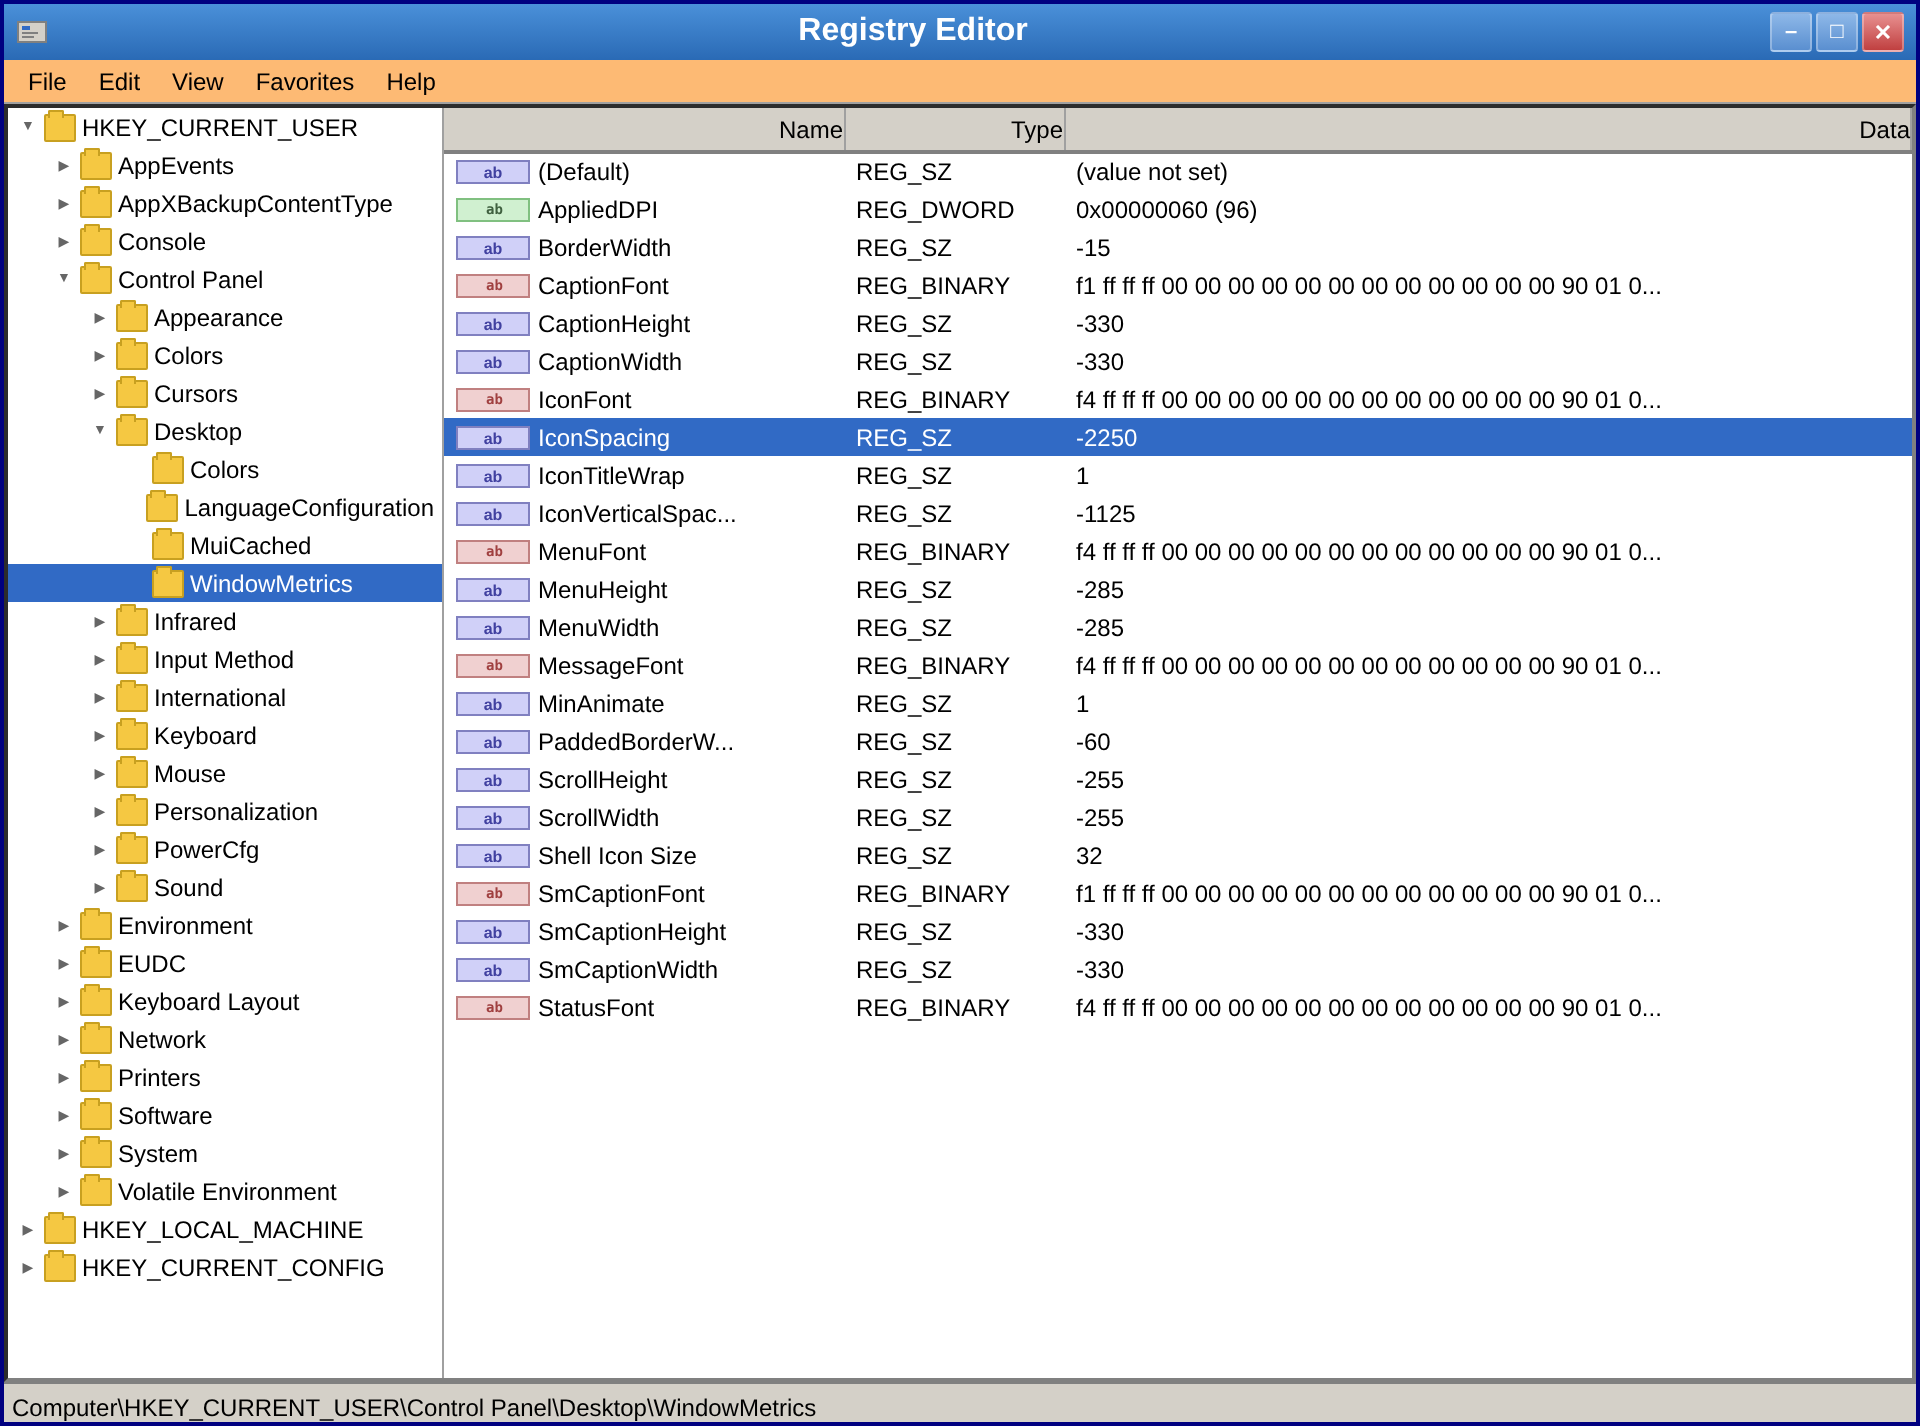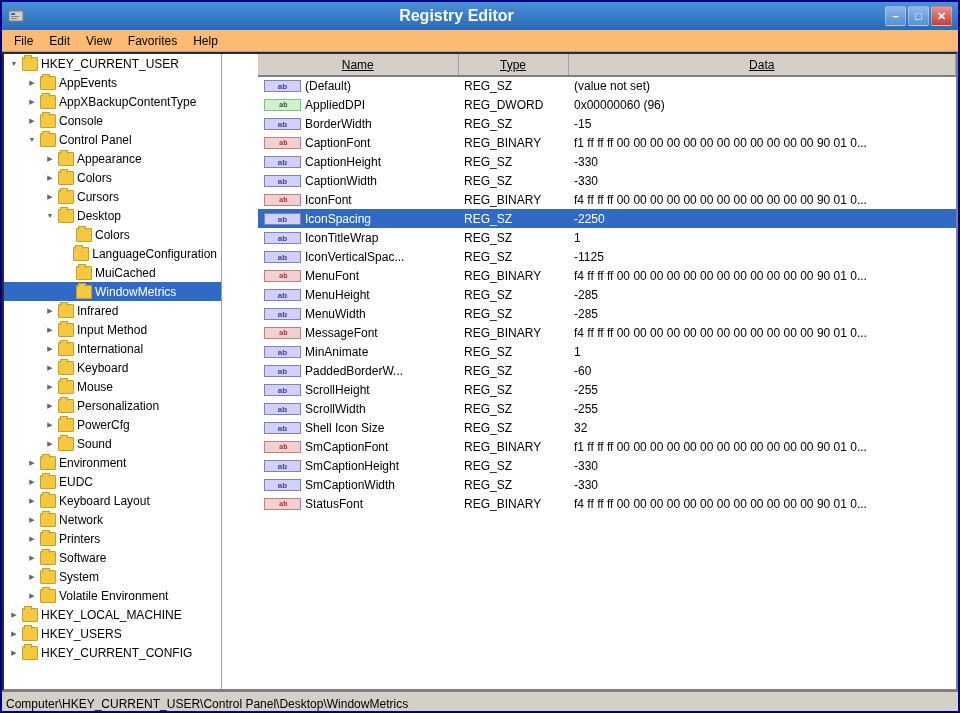--- a/index.html
+++ b/index.html
@@ -47,21 +47,20 @@
       cursor: pointer;
       font-size: 12px;
     }
     
     
     .main-container {
       display: flex;
       height: calc(713px - 28px - 22px - 24px);
       border: 2px inset #808080;
       background: white;
-      gap: 36px;
     }
     
     
     .tree-panel {
       width: 218px;
       min-width: 218px;
       background: white;
       border-right: 1px solid #a0a0a0;
       overflow-y: auto;
       overflow-x: auto;
@@ -120,28 +119,27 @@
     
     .values-table {
       width: 100%;
       border-collapse: collapse;
     }
     .values-table thead tr {
       background: #d4d0c8;
       height: 22px;
     }
     .values-table thead th {
-      text-align: center;
-      padding: 2px 18px;
+      text-align: right;
+      padding: 2px 0;
       border-right: 1px solid #a0a0a0;
       border-bottom: 2px solid #808080;
       font-weight: normal;
       font-size: 12px;
       cursor: pointer;
-      text-decoration: underline;
     }
     .values-table tbody tr {
       height: 19px;
     }
     .values-table tbody tr.selected { background: #316ac5; color: white; }
     .values-table tbody td {
       padding: 1px 6px;
       border-bottom: none;
       font-size: 12px;
       white-space: nowrap;
@@ -408,26 +406,20 @@
         <div class="tree-node">
           <span class="tree-indent" style="width: 2px; display: inline-block;"></span>
           <span class="tree-expander collapsed"></span>
           <span class="folder-icon"></span>
           <span class="tree-label">HKEY_LOCAL_MACHINE</span>
         </div>
         <div class="tree-node">
           <span class="tree-indent" style="width: 2px; display: inline-block;"></span>
           <span class="tree-expander collapsed"></span>
           <span class="folder-icon"></span>
-          <span class="tree-label">HKEY_USERS</span>
-        </div>
-        <div class="tree-node">
-          <span class="tree-indent" style="width: 2px; display: inline-block;"></span>
-          <span class="tree-expander collapsed"></span>
-          <span class="folder-icon"></span>
           <span class="tree-label">HKEY_CURRENT_CONFIG</span>
         </div>
       </div>
 
     <div class="values-panel">
       <table class="values-table">
         <thead>
           <tr>
             <th class="col-name">Name</th>
             <th class="col-type">Type</th>

